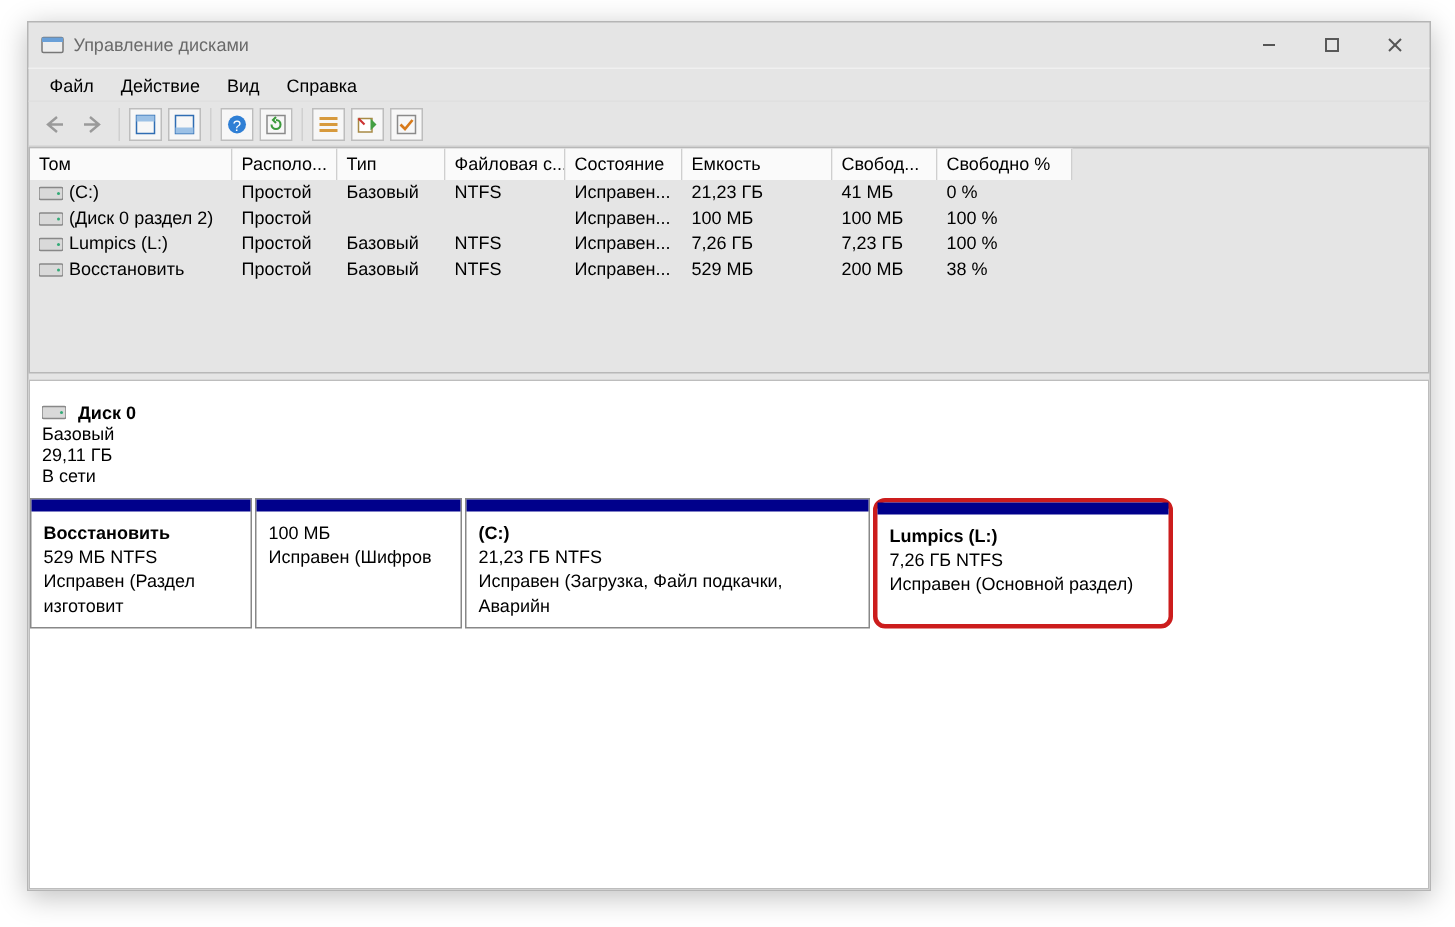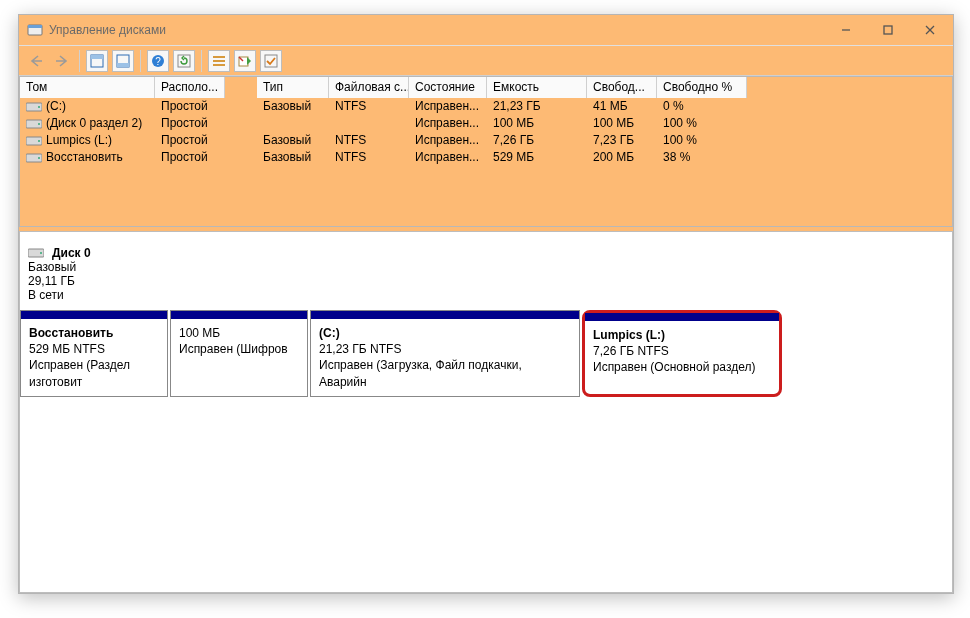--- a/index.html
+++ b/index.html
@@ -1,19 +1,19 @@
 <!DOCTYPE html>
 <html><head>
 <meta charset="utf-8">
 <style>
   * { box-sizing: border-box; }
   html, body { margin:0; padding:0; }
   body { font-family: "Segoe UI", Tahoma, Arial, sans-serif; font-size: 12px; color:#000; background:#fff; }
   .shadow { padding:14px 16px 24px 18px; width:970px; height:618px; }
-  .window { width:100%; height:100%; border:1px solid #b5b5b5; background:#fdba74; display:flex; flex-direction:column; box-shadow:0 4px 18px rgba(0,0,0,.25); }
+  .window { width:100%; height:100%; border:1px solid #b5b5b5; background:#e5e5e5; display:flex; flex-direction:column; box-shadow:0 4px 18px rgba(0,0,0,.25); }
 
   
   .titlebar { height:30px; display:flex; align-items:center; padding:0 2px 0 8px; }
   .titlebar .title { color:#6a6a6a; font-size:12px; display:flex; align-items:center; gap:6px; }
   .titlebar .title .ic { width:16px; height:14px; display:inline-block; }
   .win-controls { margin-left:auto; display:flex; }
   .wc { width:42px; height:28px; display:flex; align-items:center; justify-content:center; color:#666; }
 
   
   .menubar { height:22px; display:flex; align-items:center; gap:2px; padding: 0 6px; border-top:1px solid #f0f0f0; }
@@ -29,21 +29,21 @@
 
   
   .vol-table { border:1px solid #b8b8b8; margin:0 0 2px 0; }
   .vol-head { display:flex; font-size:12px; }
   .vol-head .th { border-right:1px solid #cfcfcf; background:#fafafa; padding:3px 6px 4px 6px; white-space:nowrap; overflow:hidden; position:relative; }
   .vol-head .th:first-child { border-left:none;}
   .vol-row { display:flex; }
   .vol-row .td { padding:1px 6px 2px 6px; white-space:nowrap; overflow:hidden; }
   .disk-ic { width:16px; height:12px; display:inline-block; vertical-align:middle; margin-right:4px; }
 
-  .c0 { width:135px; } .c1 { width:70px; } .c2 { width:72px;margin-left:32px; } .c3 { width:80px; }
+  .c0 { width:135px; } .c1 { width:70px; } .c2 { width:72px; } .c3 { width:80px; }
   .c4 { width:78px; } .c5 { width:100px; } .c6 { width:70px; } .c7 { width:90px; }
   .vol-table-inner { height:128px; overflow:hidden; }
 
   
   .layout-area { flex:1; border:1px solid #bdbdbd; margin-top:2px; display:flex; flex-direction:column; background:#fff; }
   .disk-strip { display:flex; align-items:stretch; height:92px;flex-direction:column; }
   .disk-info { width:112px; padding:6px 8px; font-size:12px; }
   .disk-info .name { font-weight:700; display:flex; align-items:center; gap:4px;}
   .part-container { flex:1; display:flex; gap:2px; padding:2px 2px 6px 0; }
   .part-top { height:8px; background:#00008b; }
@@ -85,20 +85,26 @@
           </div>
       <div class="wc">
             <svg width="10" height="10">
               <line x1="1" y1="1" x2="9" y2="9" stroke="#555" stroke-width="1.3"></line>
               <line x1="9" y1="1" x2="1" y2="9" stroke="#555" stroke-width="1.3"></line>
             </svg>
           </div>
     </div>
   </div>
 
+  <div class="menubar">
+    <span>Файл</span>
+    <span>Действие</span>
+    <span>Вид</span>
+    <span>Справка</span>
+  </div>
   <div class="divider"></div>
 
   <div class="toolbar">
     <div class="tbbtn">
           <svg viewBox="0 0 16 16">
             <path d="M10 3 L4 8 L10 13 M4 8 H14" fill="none" stroke="#9a9a9a" stroke-width="1.6"></path>
           </svg>
         </div>
     <div class="tbbtn">
           <svg viewBox="0 0 16 16">

